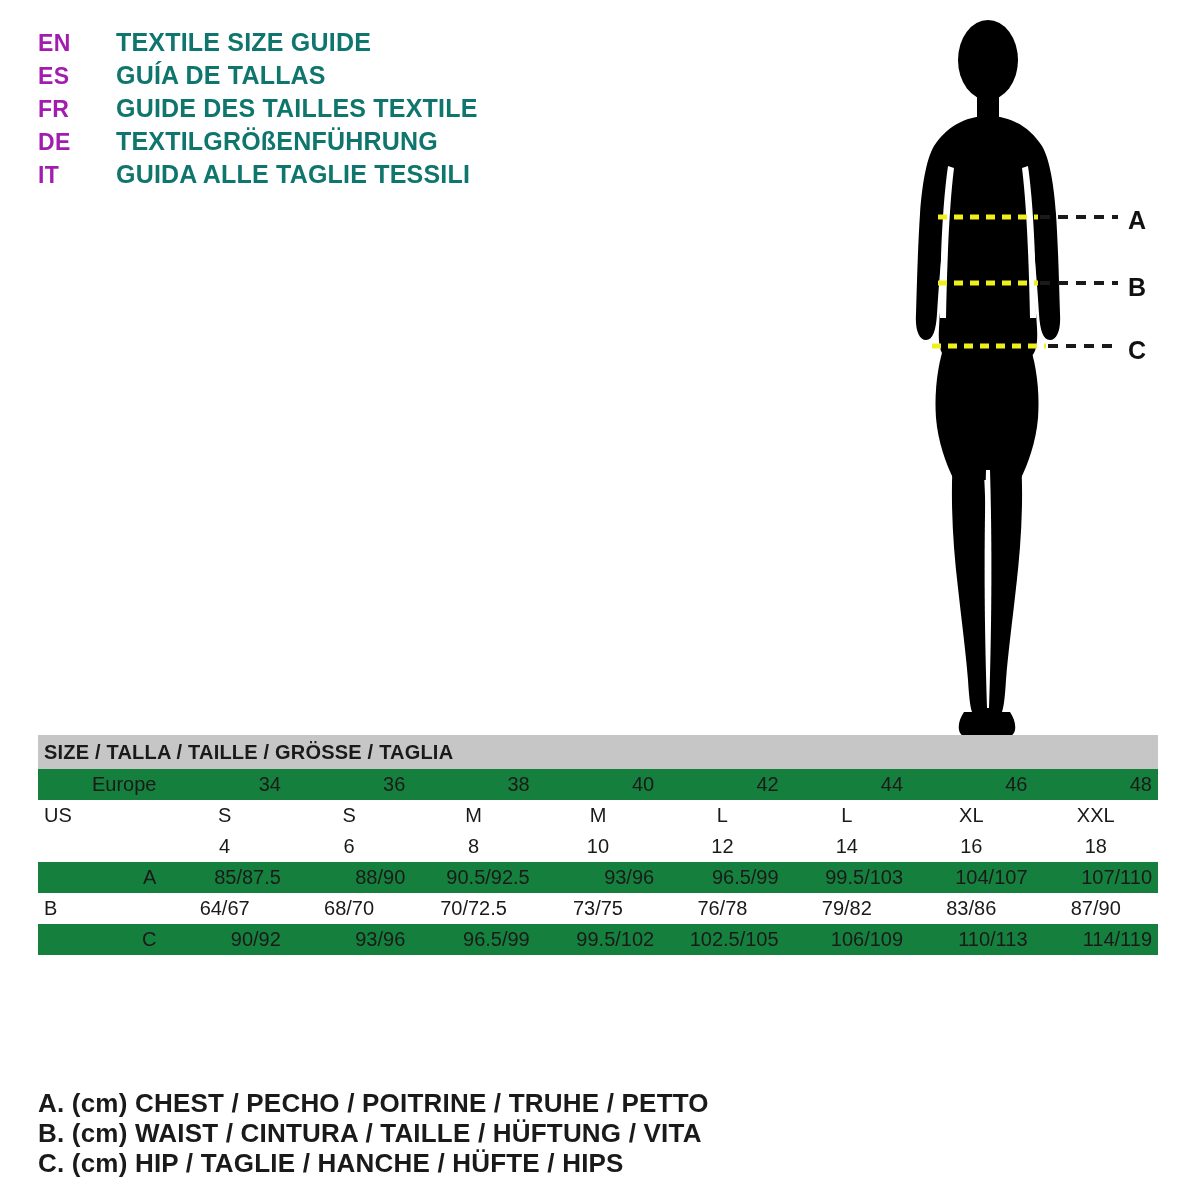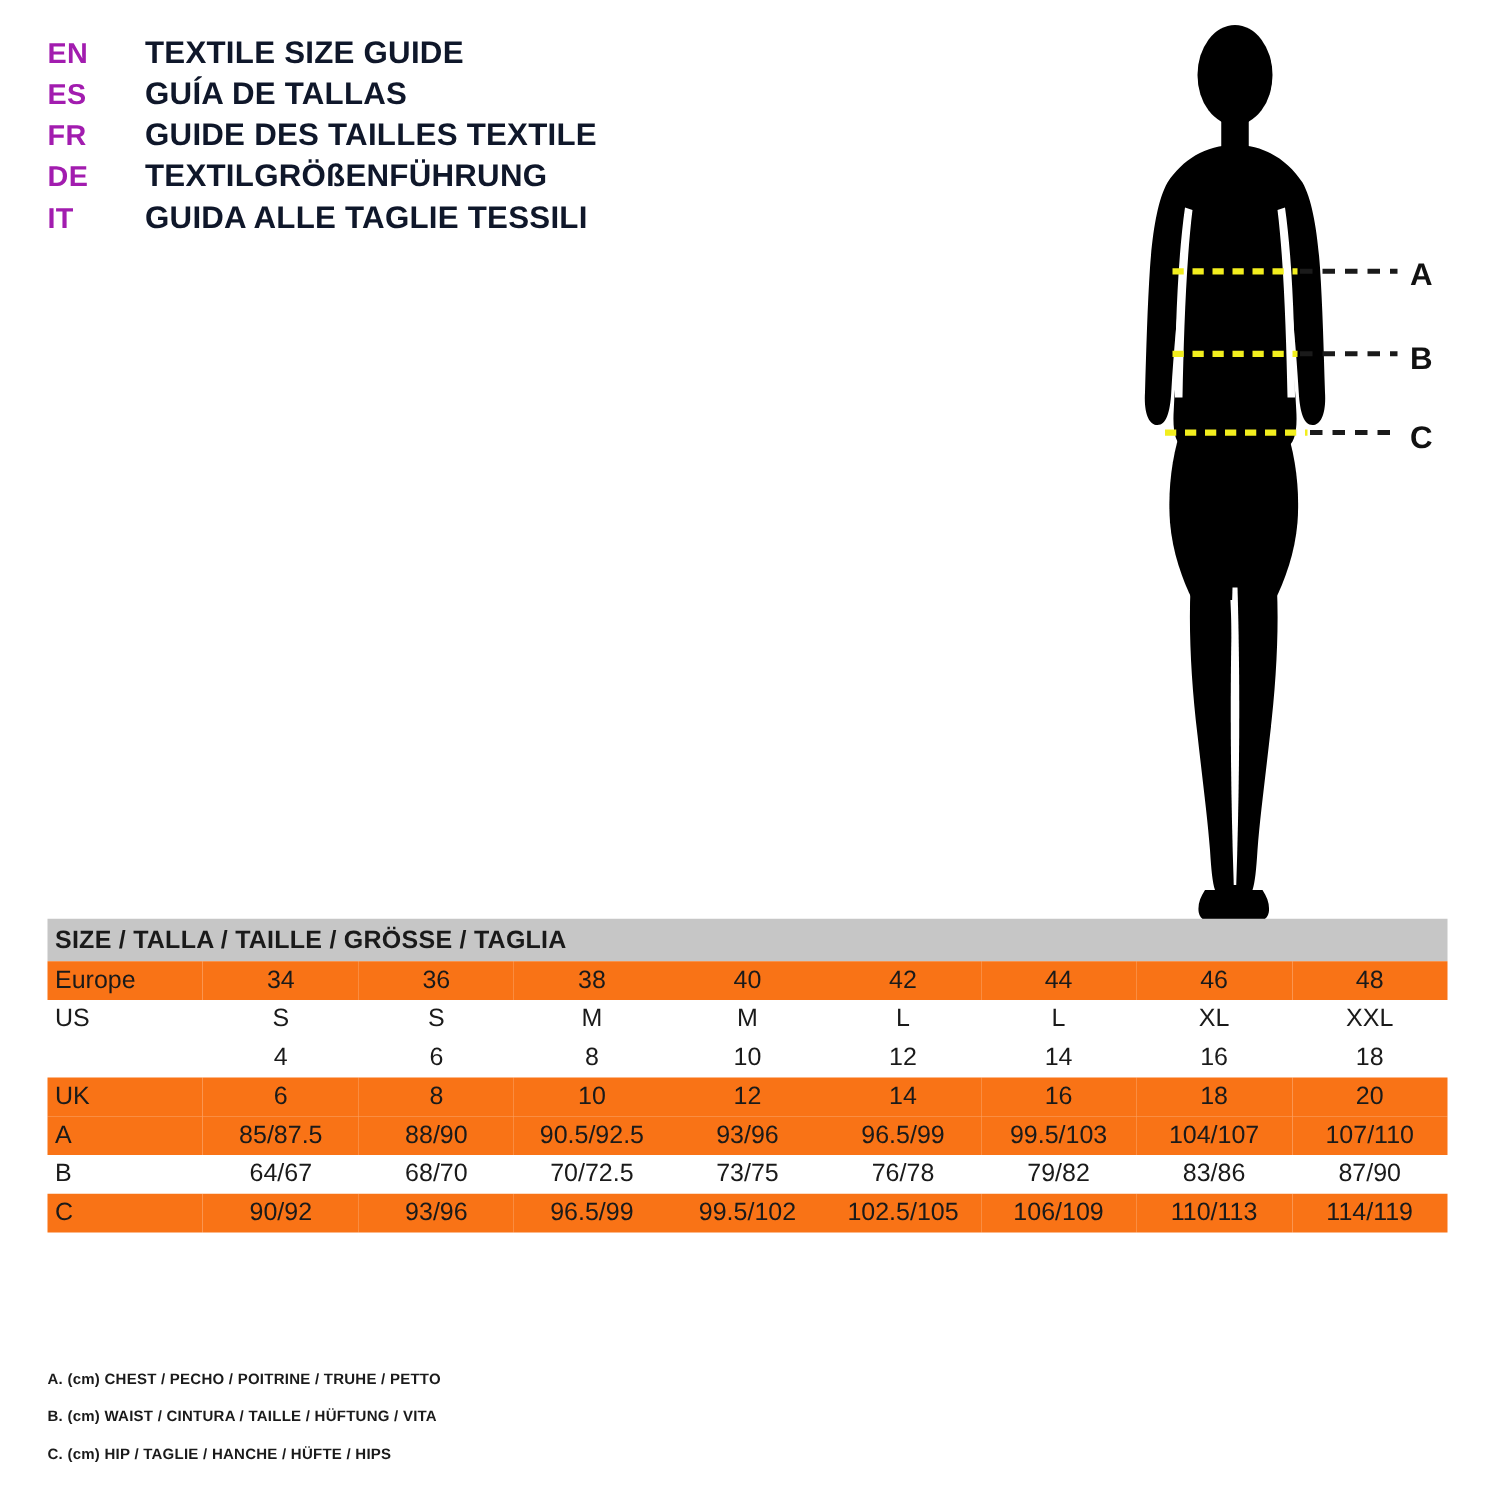--- a/index.html
+++ b/index.html
@@ -32,21 +32,21 @@
     width: 78px;
     font-size: 23px;
     font-weight: bold;
     letter-spacing: .3px;
     color: #a21caf;
   }
   .lang-text {
     font-size: 25px;
     font-weight: bold;
     letter-spacing: .2px;
-    color: #0f172a;
+    color: #0f766e;
     white-space: nowrap;
   }
 
   
   #figure-wrap {
     position: absolute;
     left: 860px;
     top: 18px;
     width: 330px;
     height: 730px;
@@ -98,32 +98,32 @@
     letter-spacing: .2px;
     height: 34px;
   }
   td.row-label {
     text-align: left;
     width: 182px;
   }
   td.val {
     text-align: center;
   }
-  tr.shade td { background: #f97316; }
+  tr.shade td { background: #15803d; text-align: right; }
   tr.plain td { background: #ffffff; }
 
   
   #footnotes {
     position: absolute;
     left: 38px;
     top: 1088px;
     width: 800px;
   }
   .footnote {
-    font-size: 12px;
+    font-size: 26px;
     font-weight: bold;
     color: #1a1a1a;
     line-height: 30px;
     letter-spacing: .2px;
     white-space: nowrap;
   }
 </style>
 </head>
 <body>
 
@@ -268,31 +268,20 @@
         <td class="val">4</td>
         <td class="val">6</td>
         <td class="val">8</td>
         <td class="val">10</td>
         <td class="val">12</td>
         <td class="val">14</td>
         <td class="val">16</td>
         <td class="val">18</td>
       </tr>
       <tr class="shade">
-        <td class="row-label">UK</td>
-        <td class="val">6</td>
-        <td class="val">8</td>
-        <td class="val">10</td>
-        <td class="val">12</td>
-        <td class="val">14</td>
-        <td class="val">16</td>
-        <td class="val">18</td>
-        <td class="val">20</td>
-      </tr>
-      <tr class="shade">
         <td class="row-label">A</td>
         <td class="val">85/87.5</td>
         <td class="val">88/90</td>
         <td class="val">90.5/92.5</td>
         <td class="val">93/96</td>
         <td class="val">96.5/99</td>
         <td class="val">99.5/103</td>
         <td class="val">104/107</td>
         <td class="val">107/110</td>
       </tr>

